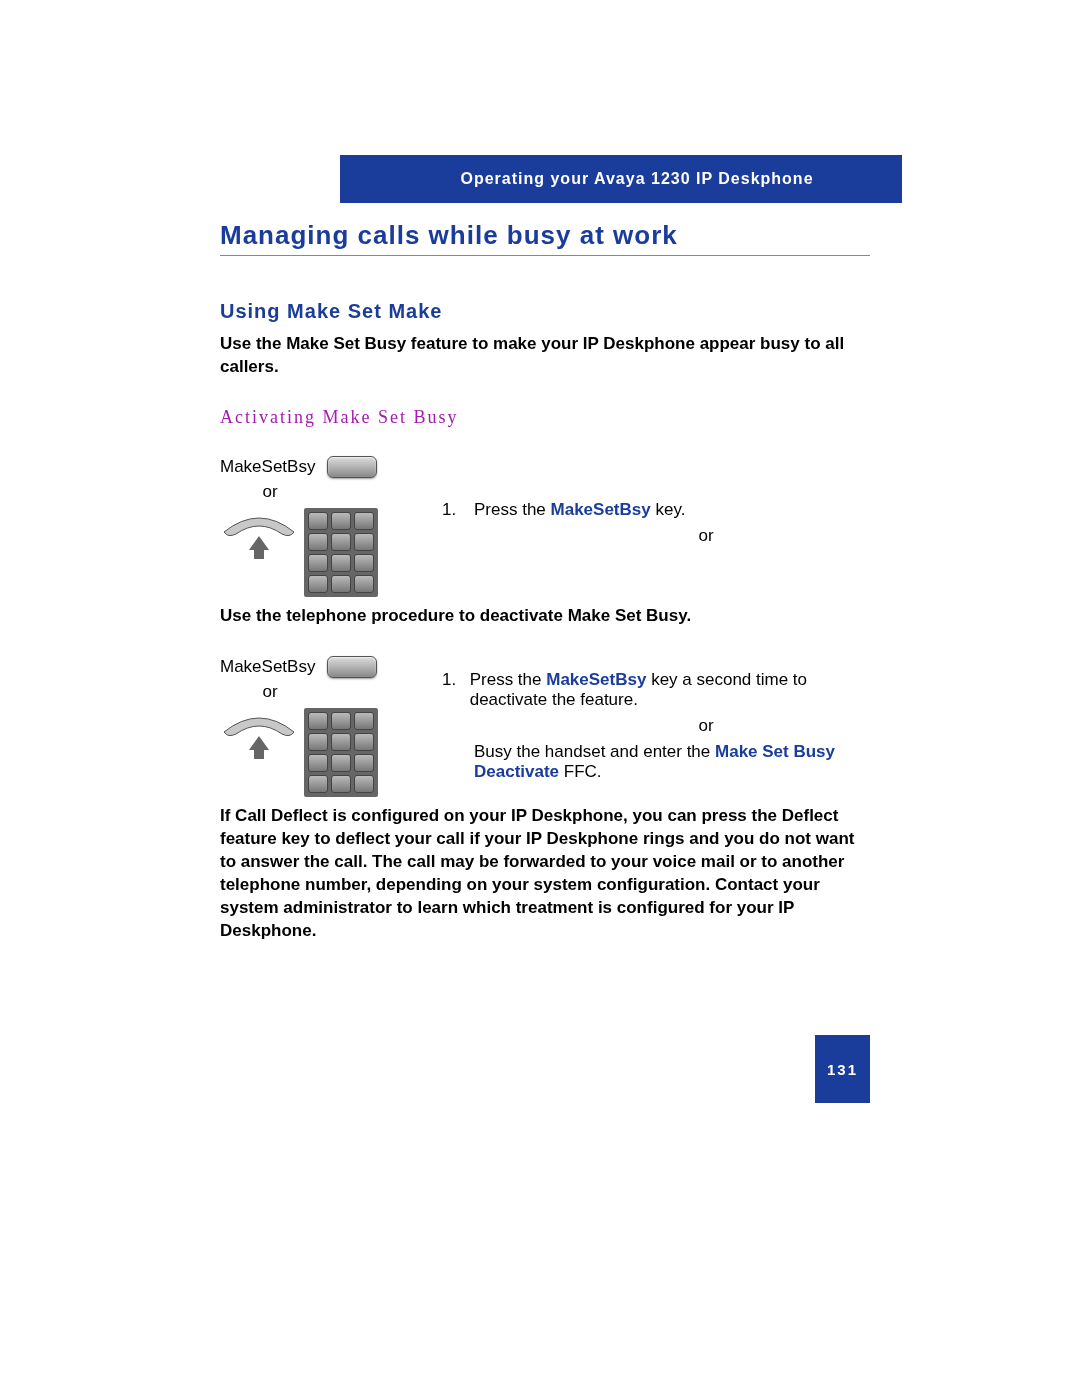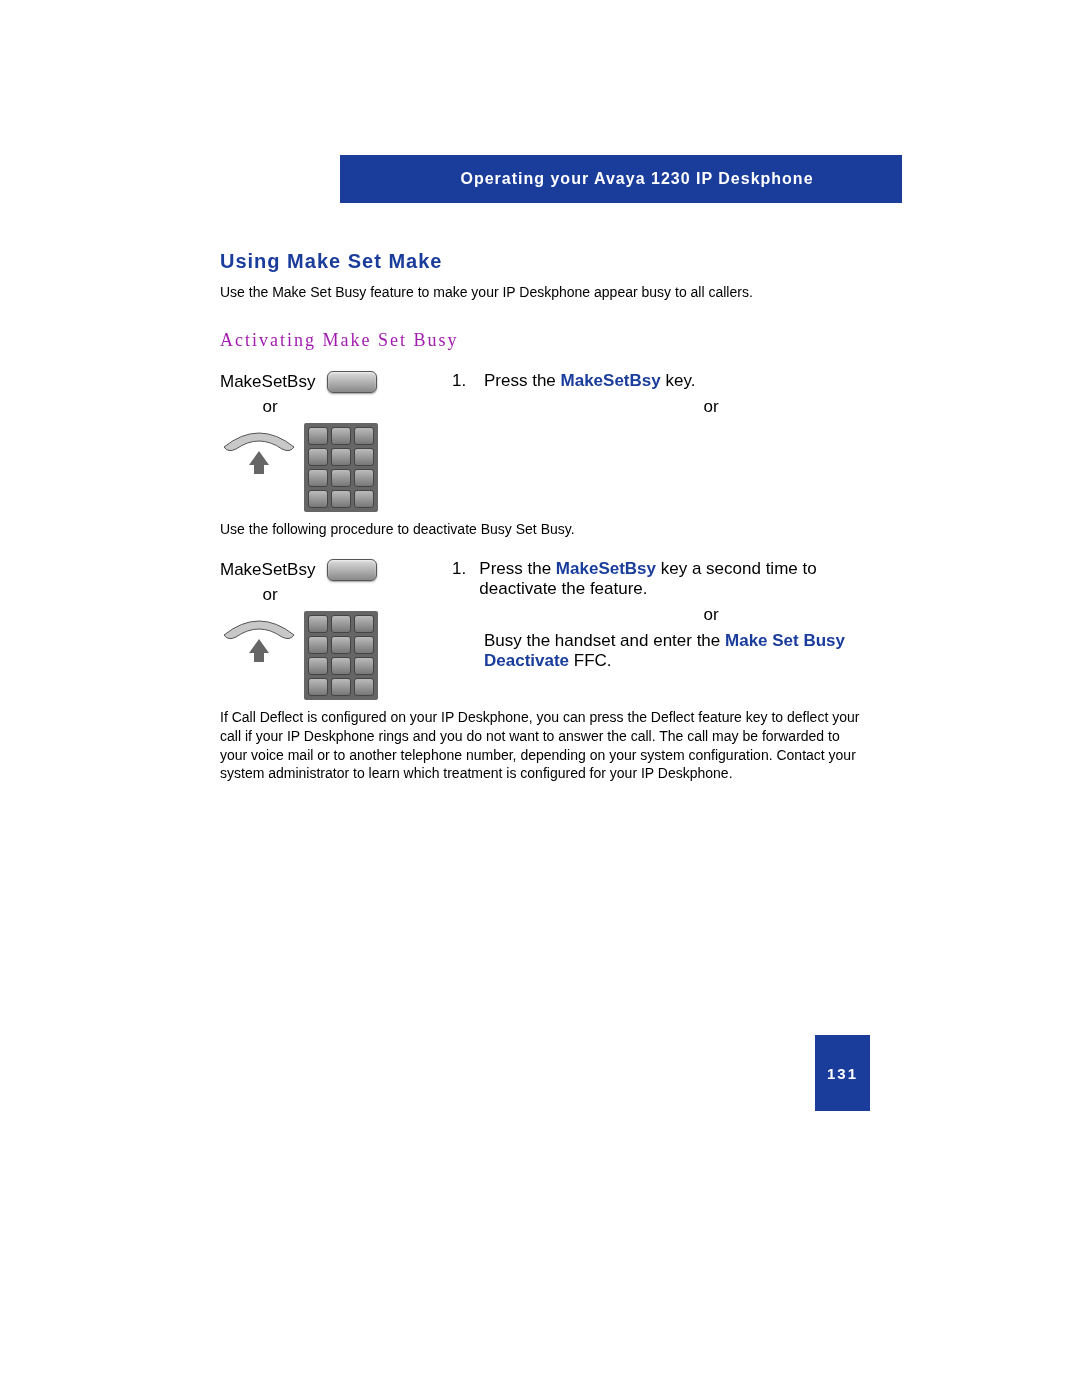--- a/index.html
+++ b/index.html
@@ -59,32 +59,34 @@
   }
   h3.subsub-title {
     color: #a21caf;
     font-family: Liberation Serif, serif;
     font-size: 18px;
     font-weight: normal;
     letter-spacing: 2px;
     margin: 28px 0 6px 0;
   }
   p.body-text {
-    font-size: 14px;
+    font-size: 17px;
     line-height: 1.35;
     margin: 8px 0;
+    font-weight: bold;
   }
   .bold-blue {
     color: #1a3c9b;
     font-weight: bold;
   }
   .proc-row {
     display: flex;
-    margin-top: 20px;
-    gap: 32px;
+    margin-top: 28px;
+    gap: 22px;
+    align-items: center;
   }
   .left-col {
     width: 200px;
     font-size: 17px;
     text-align: left;
   }
   .left-col .row1 {
     display: flex;
     align-items: center;
     gap: 12px;
@@ -161,21 +163,21 @@
   }
   .right-col .or-right {
     text-align: center;
     margin: 6px 0 6px 100px;
   }
   .page-number-box {
     position: absolute;
     top: 1035px;
     left: 815px;
     width: 55px;
-    height: 76px;
+    height: 68px;
     background: #1a3c9b;
     color: #fff;
     display: flex;
     align-items: center;
     justify-content: center;
     font-weight: bold;
     letter-spacing: 2px;
     font-size: 15px;
     font-family: Verdana, Arial, sans-serif;
   }
@@ -184,20 +186,21 @@
 <body>
 
 <div class="page">
 
   <div class="header-banner">
     <span>Operating your Avaya 1230 IP Deskphone</span>
   </div>
 
   <div class="content">
 
+    <h1 class="main-title">Managing calls while busy at work</h1>
 
     <h2 class="sub-title">Using Make Set Make</h2>
     <p class="body-text">Use the Make Set Busy feature to make your IP Deskphone appear busy to all callers.</p>
 
     
     <h3 class="subsub-title">Activating Make Set Busy</h3>
 
     <div class="proc-row">
       <div class="left-col">
         <div class="row1">
@@ -236,21 +239,21 @@
           <span class="num">1.</span>
           <span>
             <span>Press the </span><span class="bold-blue">MakeSetBsy</span><span> key.</span>
           </span>
         </div>
         <div class="or-right">or</div>
       </div>
     </div>
 
     
-    <p class="body-text">Use the following procedure to deactivate Busy Set Busy.</p>
+    <p class="body-text">Use the telephone procedure to deactivate Make Set Busy.</p>
 
     <div class="proc-row">
       <div class="left-col">
         <div class="row1">
           <span>MakeSetBsy</span>
           <span class="softkey"></span>
         </div>
         <div class="or">or</div>
         <div class="row2">
           <div class="handset-wrap">

